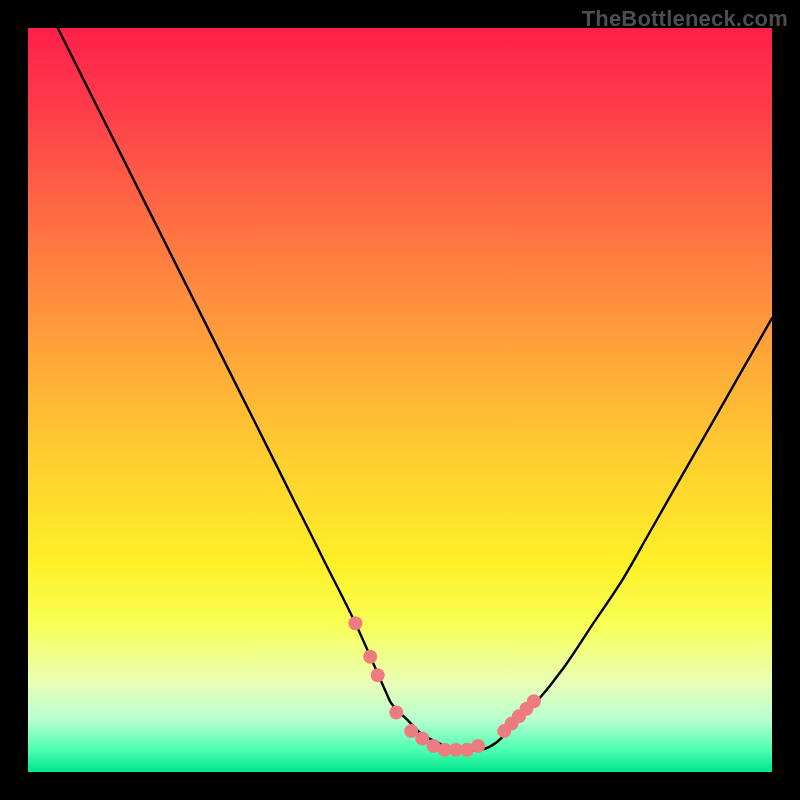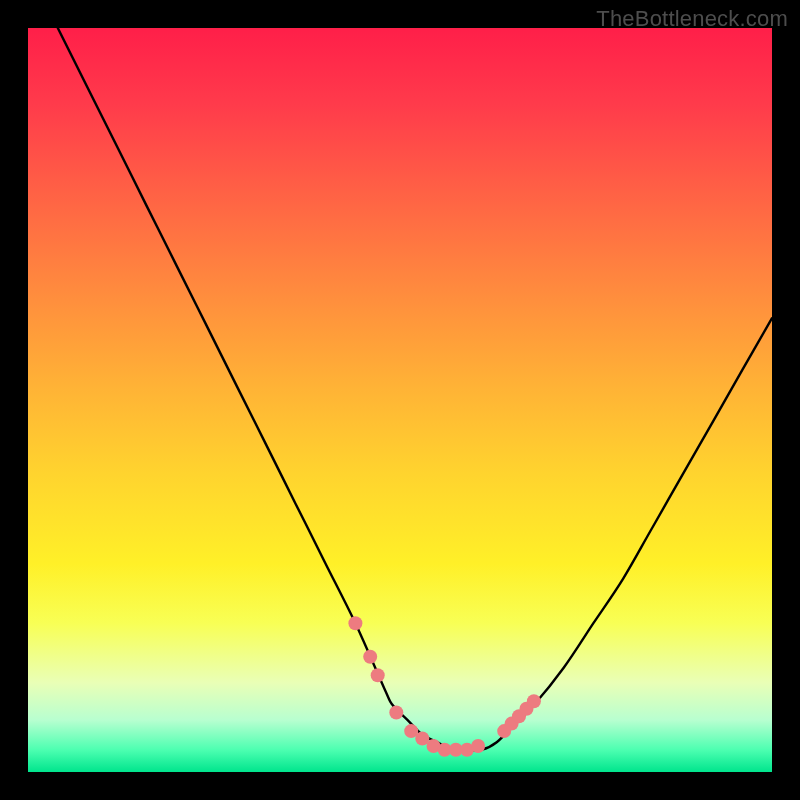--- a/index.html
+++ b/index.html
@@ -38,21 +38,21 @@
       #4dffb1 97%,
       #00e58d 100%
     );
   }
   .watermark {
     position: absolute;
     top: 6px;
     right: 12px;
     color: #4d4d4d;
     font-size: 22px;
-    font-weight: 400;
+    font-weight: 700;
     letter-spacing: 0.2px;
     user-select: none;
   }
   svg.curve {
     position: absolute;
     left: 0;
     top: 0;
     width: 744px;
     height: 744px;
     overflow: visible;

